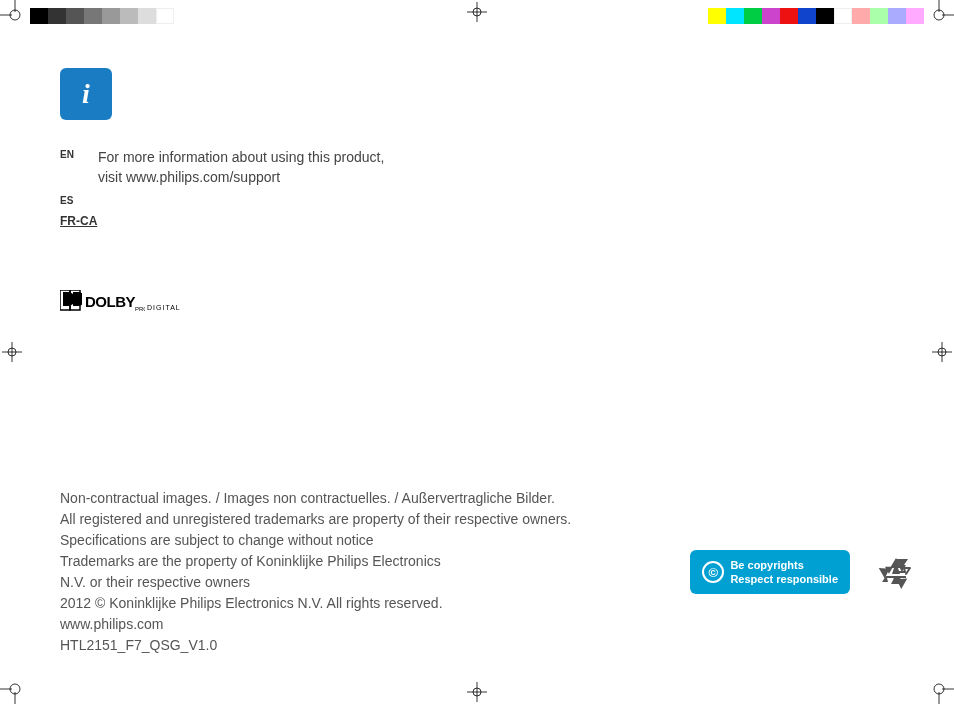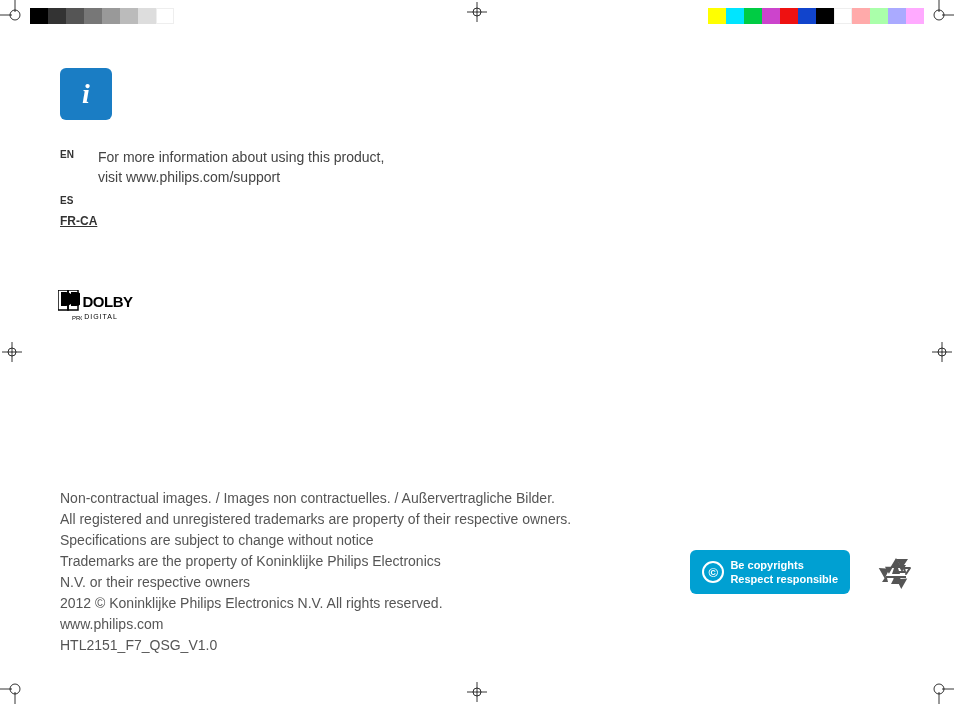--- a/index.html
+++ b/index.html
@@ -311,21 +311,21 @@
   <div class="lang-row">
     <span class="lang-code">ES</span>
   </div>
   <div class="lang-row">
     <span class="lang-code" style="font-size:12px;text-decoration:underline;">FR-CA</span>
   </div>
 </div>
 
 <div class="dolby-section">
   <div class="dolby-logo">
-    <div style="display:flex; flex-direction:column; align-items:center;">
+    <div style="display:flex; flex-direction:row; align-items:flex-end;">
       <div style="display:flex; align-items:center; gap:3px;">
 
         <svg width="22" height="22" viewBox="0 0 22 22" xmlns="http://www.w3.org/2000/svg">
           <rect x="0" y="0" width="10" height="20" rx="0" ry="0" fill="none" stroke="#000" stroke-width="1.5"></rect>
           <path d="M3 2 h5 a7 7 0 0 1 0 14 h-5 Z" fill="#000" stroke="none"></path>
           <rect x="10" y="0" width="10" height="20" rx="0" ry="0" fill="none" stroke="#000" stroke-width="1.5"></rect>
           <path d="M13 2 h5 a7 7 0 0 1 0 14 h-5 Z" fill="#000" stroke="none"></path>
         </svg>
         <span class="dolby-brand">DOLBY</span>
       </div>

